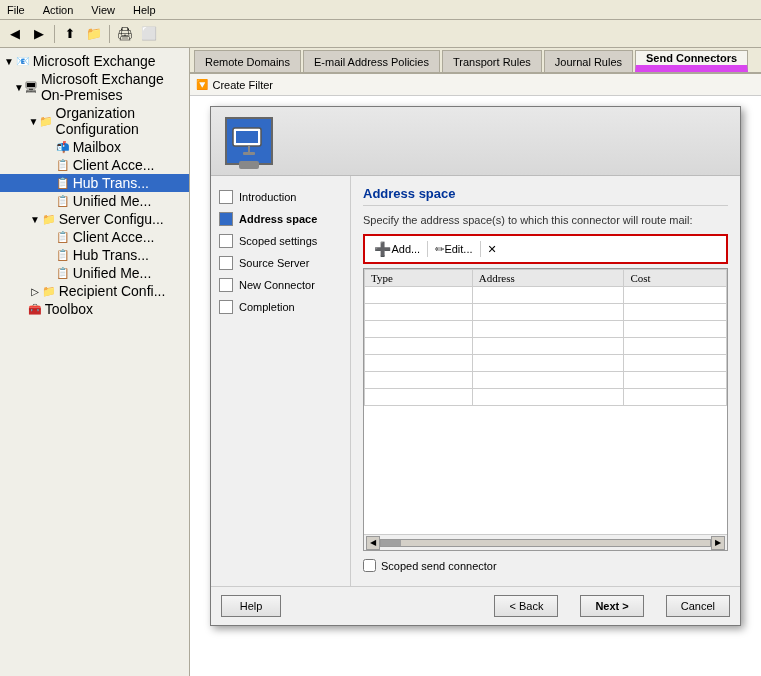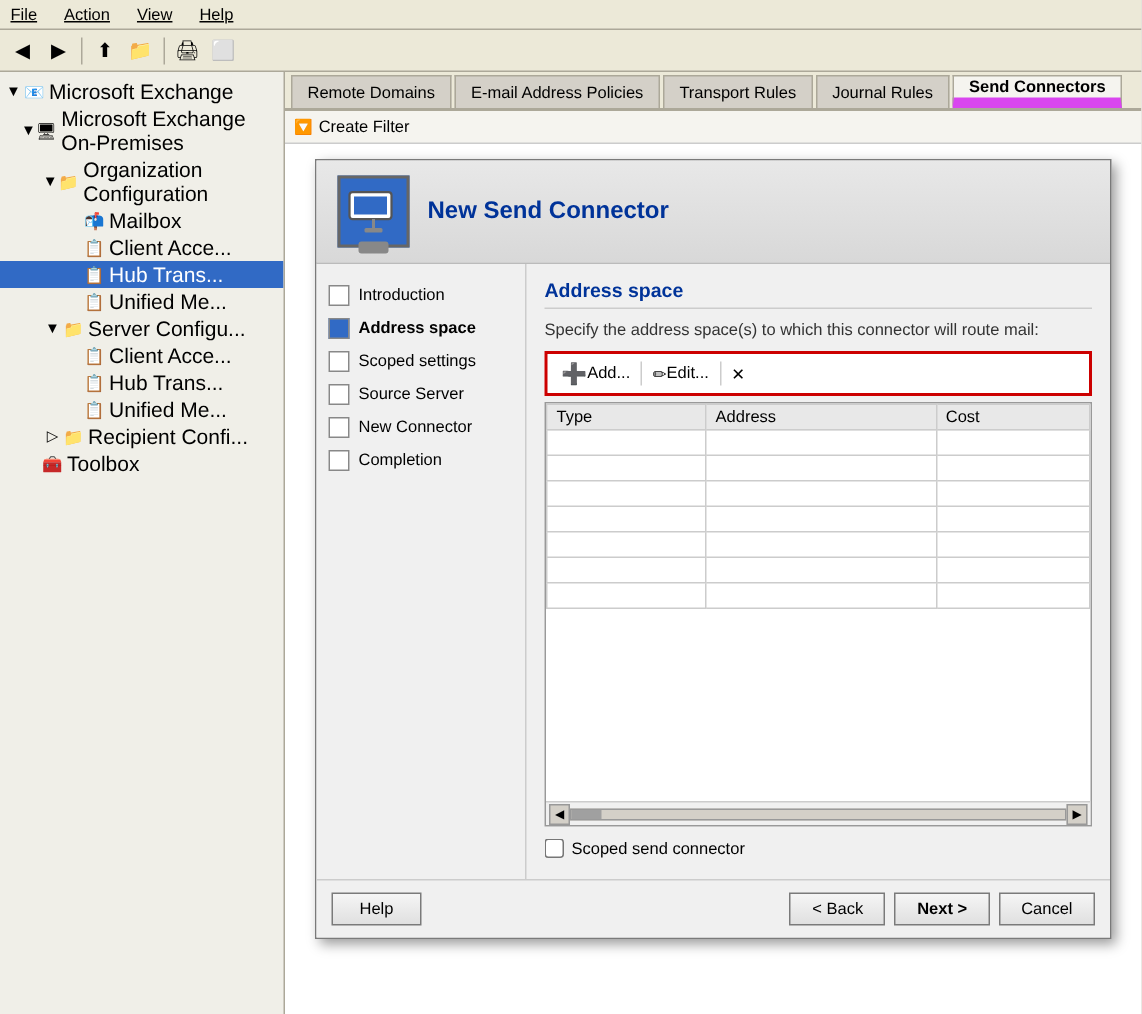--- a/index.html
+++ b/index.html
@@ -19,21 +19,20 @@
       display: flex;
       align-items: center;
       height: 20px;
       padding: 0 4px;
     }
     .menu-bar span {
       margin-right: 12px;
       font-size: 11px;
       cursor: default;
       padding: 1px 3px;
-      text-decoration: underline;
     }
 
     
     .toolbar {
       background: #ece9d8;
       border-bottom: 1px solid #aca899;
       display: flex;
       align-items: center;
       height: 28px;
       padding: 2px 4px;
@@ -272,20 +271,21 @@
       border-collapse: collapse;
       font-size: 11px;
       flex: 1;
     }
     .data-table th {
       background: #e8e8e8;
       border: 1px solid #ccc;
       padding: 2px 6px;
       text-align: left;
       font-weight: normal;
+      font-family: Liberation Serif, serif;
     }
     .data-table td {
       border: 1px solid #ccc;
       padding: 2px 6px;
     }
     .table-container {
       flex: 1;
       border: 1px solid #999;
       overflow: hidden;
       background: white;
@@ -335,21 +335,21 @@
 
     
     .dialog-footer {
       border-top: 1px solid #ccc;
       padding: 8px 10px;
       display: flex;
       justify-content: space-between;
       align-items: center;
       background: #f0f0f0;
     }
-    .footer-right { display: flex; gap: 6px; }
+    .footer-right { display: flex; gap: 22px; }
 
     .btn {
       padding: 4px 14px;
       font-size: 11px;
       border: 1px solid #7a7a7a;
       background: linear-gradient(to bottom, #f5f5f5, #e0e0e0);
       cursor: pointer;
       min-width: 60px;
     }
     .btn-primary { font-weight: bold; }
@@ -484,21 +484,20 @@
 
         <div class="dialog-header">
           <div class="dialog-icon">
             <svg width="36" height="30" viewBox="0 0 36 30">
               <rect x="2" y="2" width="28" height="18" rx="2" fill="white" stroke="#555" stroke-width="1.5"></rect>
               <rect x="5" y="5" width="22" height="12" fill="#316ac5"></rect>
               <line x1="18" y1="20" x2="18" y2="26" stroke="#888" stroke-width="2"></line>
               <rect x="12" y="26" width="12" height="3" rx="1" fill="#888"></rect>
             </svg>
           </div>
-          <span class="dialog-title-text">New Send Connector</span>
         </div>
 
         <div class="dialog-body">
 
           <div class="wizard-nav">
             <div class="wizard-step">
               <div class="step-icon"></div>
               <span class="step-label">Introduction</span>
             </div>
             <div class="wizard-step active">

